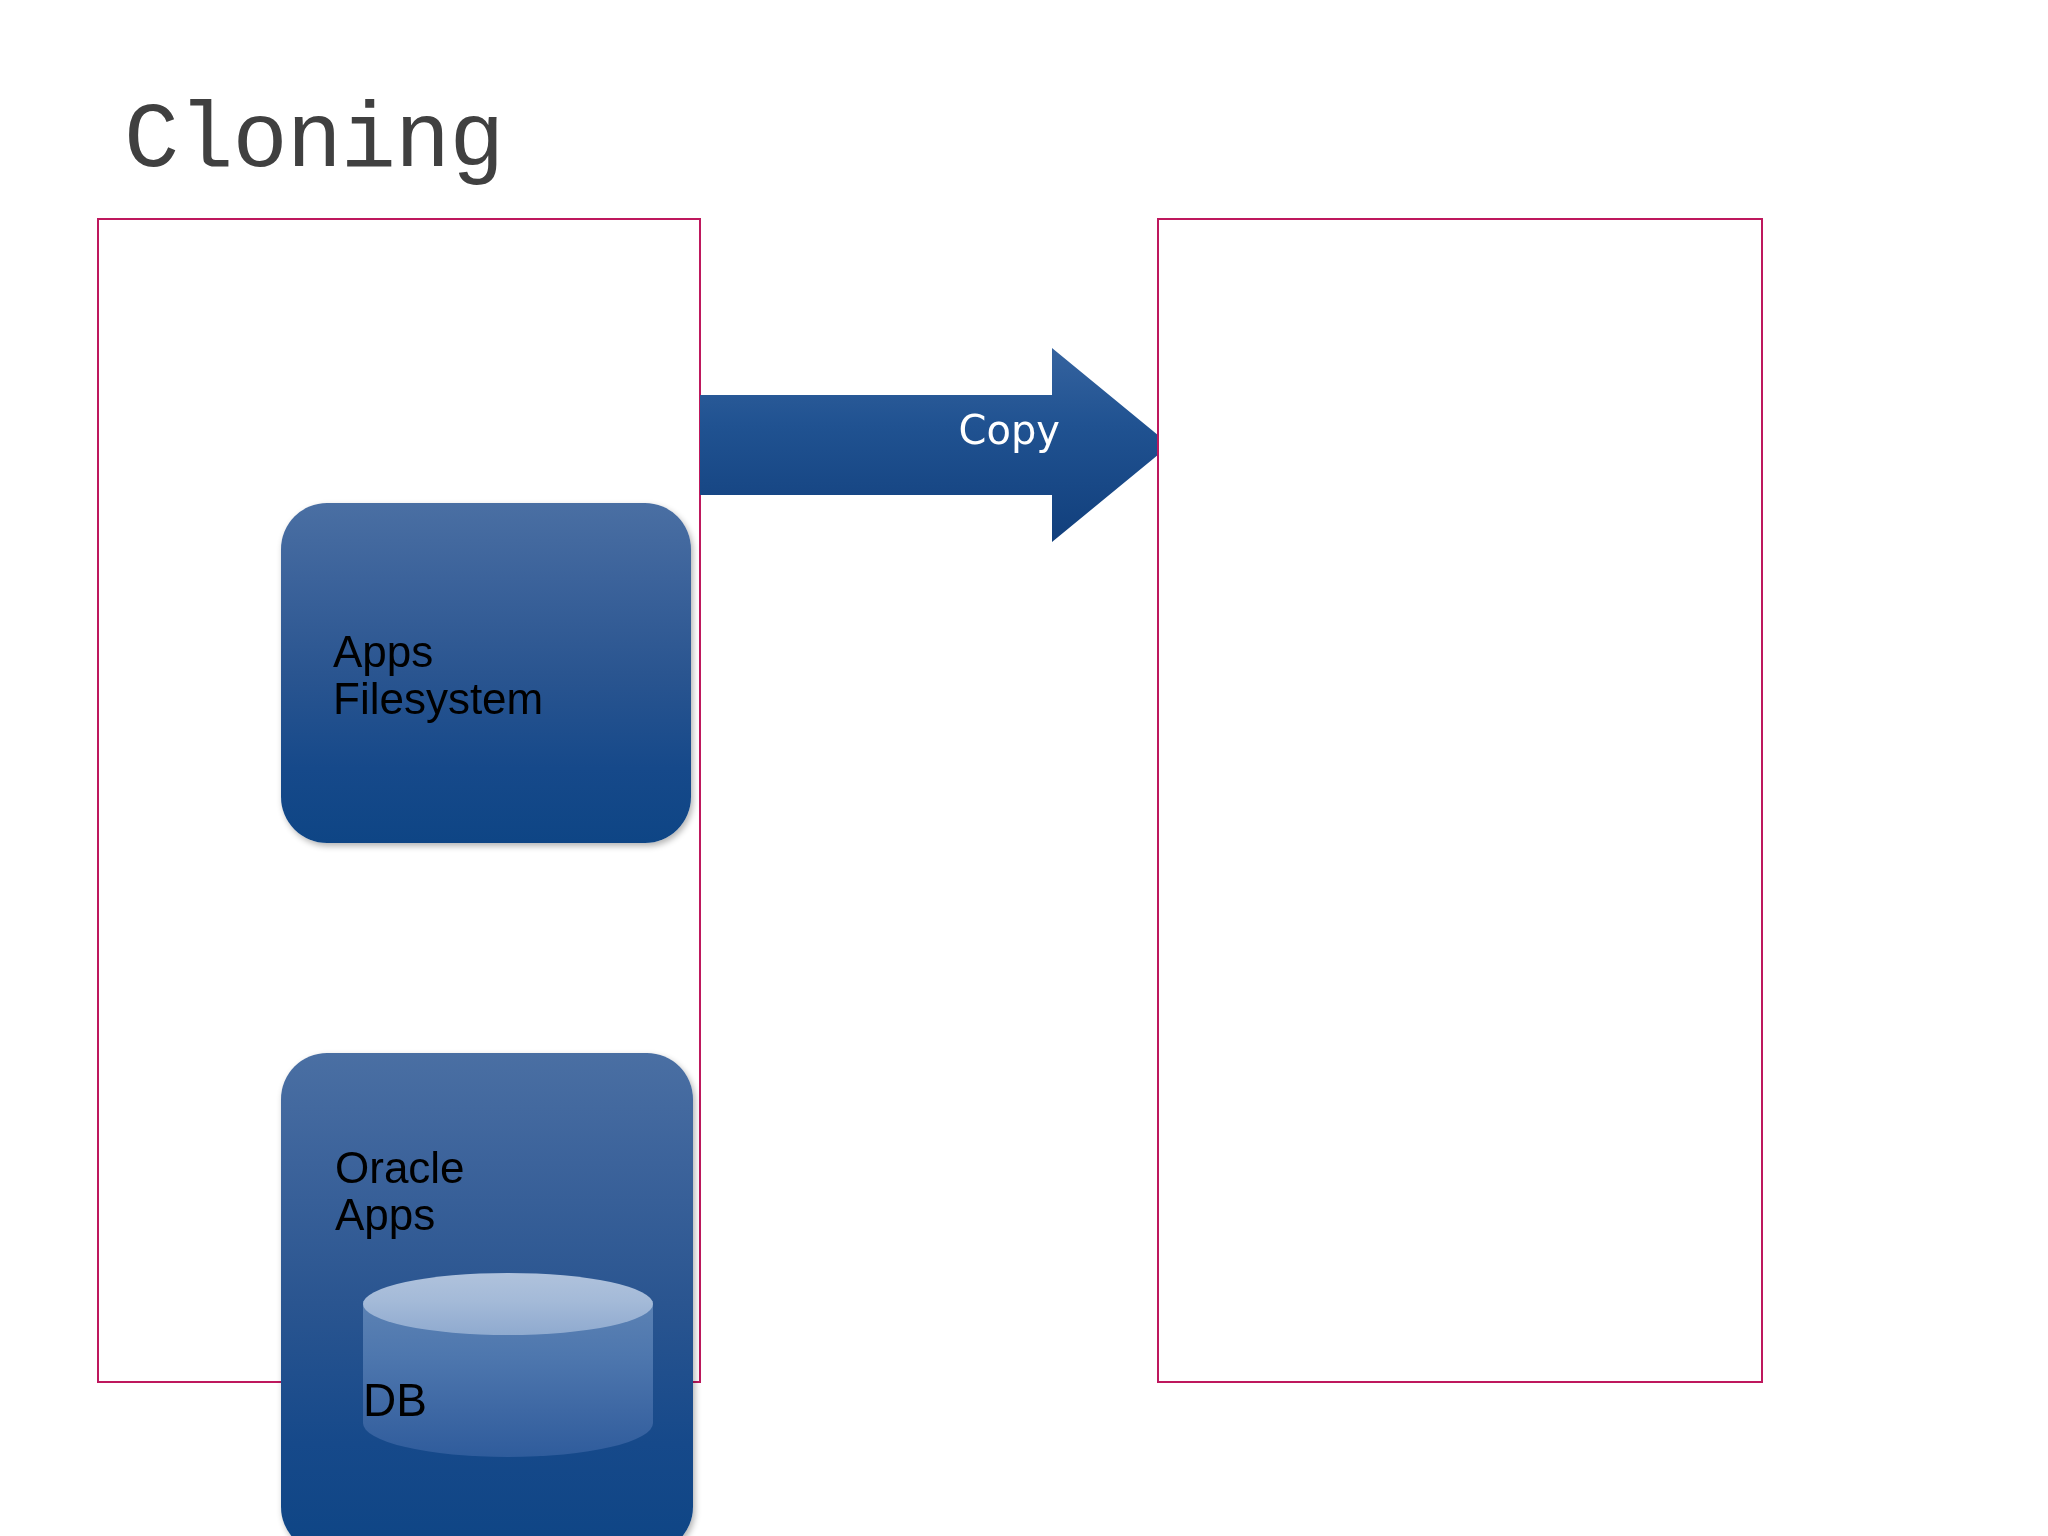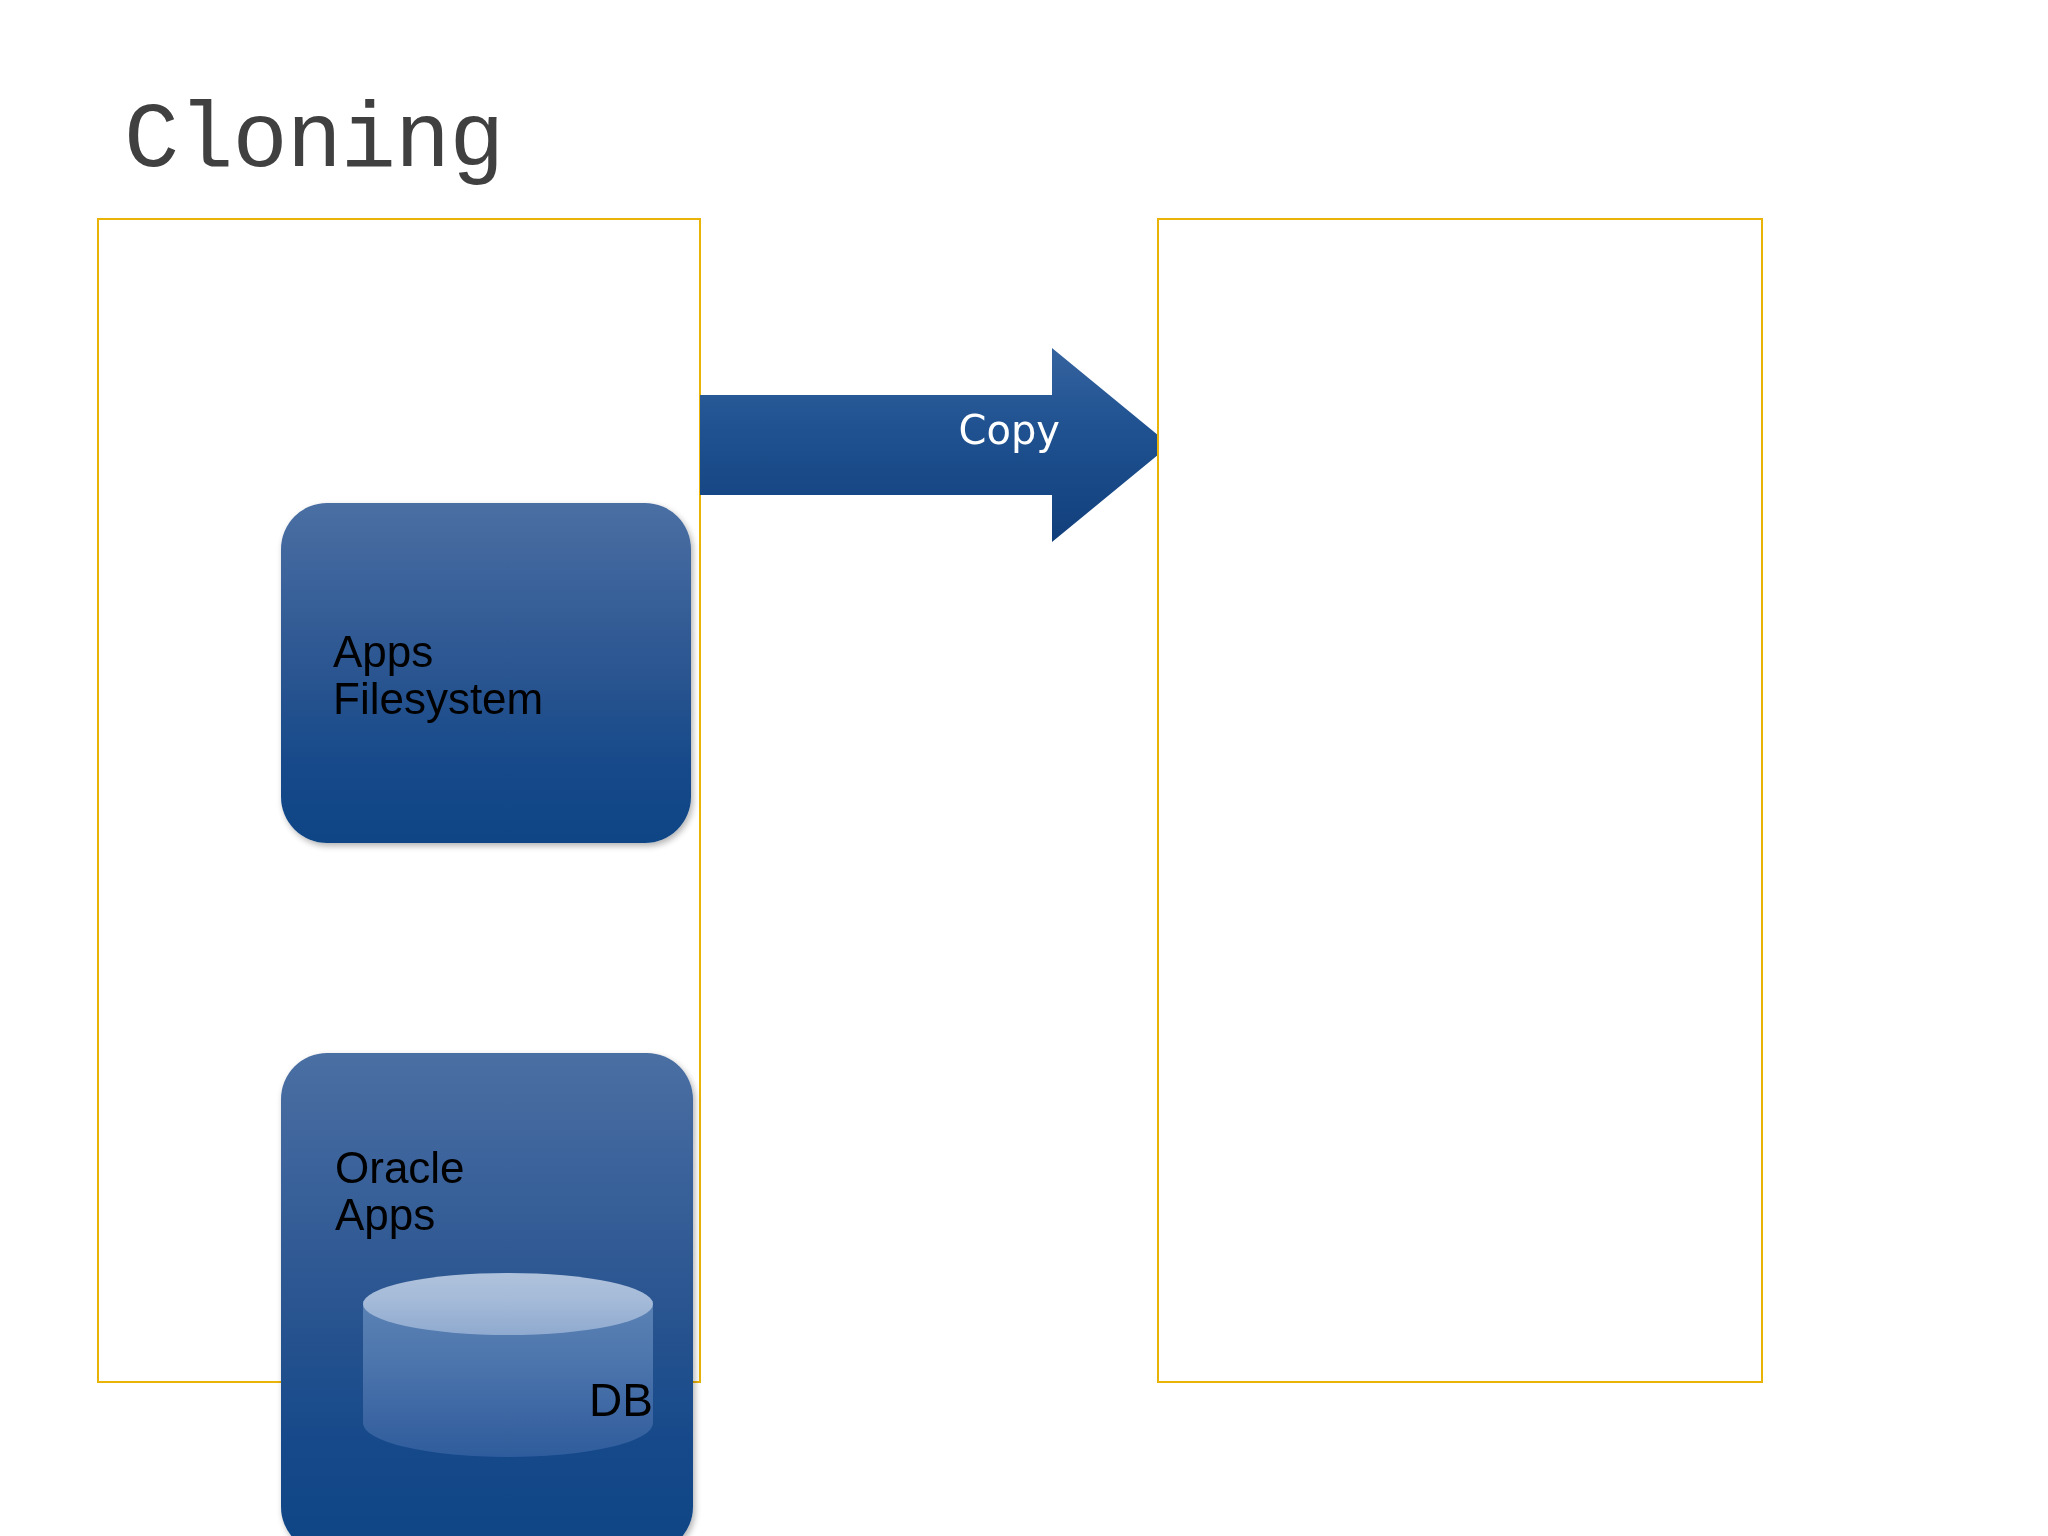--- a/index.html
+++ b/index.html
@@ -28,21 +28,21 @@
     font-weight: 400;
     letter-spacing: -1px;
     white-space: nowrap;
   }
 
   
   .env-container {
     position: absolute;
     top: 218px;
     height: 1165px;
-    border: 2px solid #eab308;
+    border: 2px solid #be185d;
     background: #FFFFFF;
     box-sizing: border-box;
   }
   #source-container { left: 97px;  width: 604px; }
   #target-container { left: 1157px; width: 606px; }
 
   
   .blue-box {
     position: absolute;
     border-radius: 46px;
@@ -95,21 +95,21 @@
     position: absolute;
     left: 0; top: 0;
     width: 290px; height: 62px;
     border-radius: 50%;
     background: linear-gradient(180deg, #AFC2DC 0%, #A4BAD8 45%, #8FAACF 100%);
   }
   .db-label {
     position: absolute;
     left: 0; top: 104px;
     width: 290px;
-    text-align: right;
+    text-align: left;
     color: #000000;
     font-family: "Liberation Sans", sans-serif;
     font-size: 46px;
     line-height: 1;
   }
 
   
   #copy-arrow {
     position: absolute;
     left: 700px;

